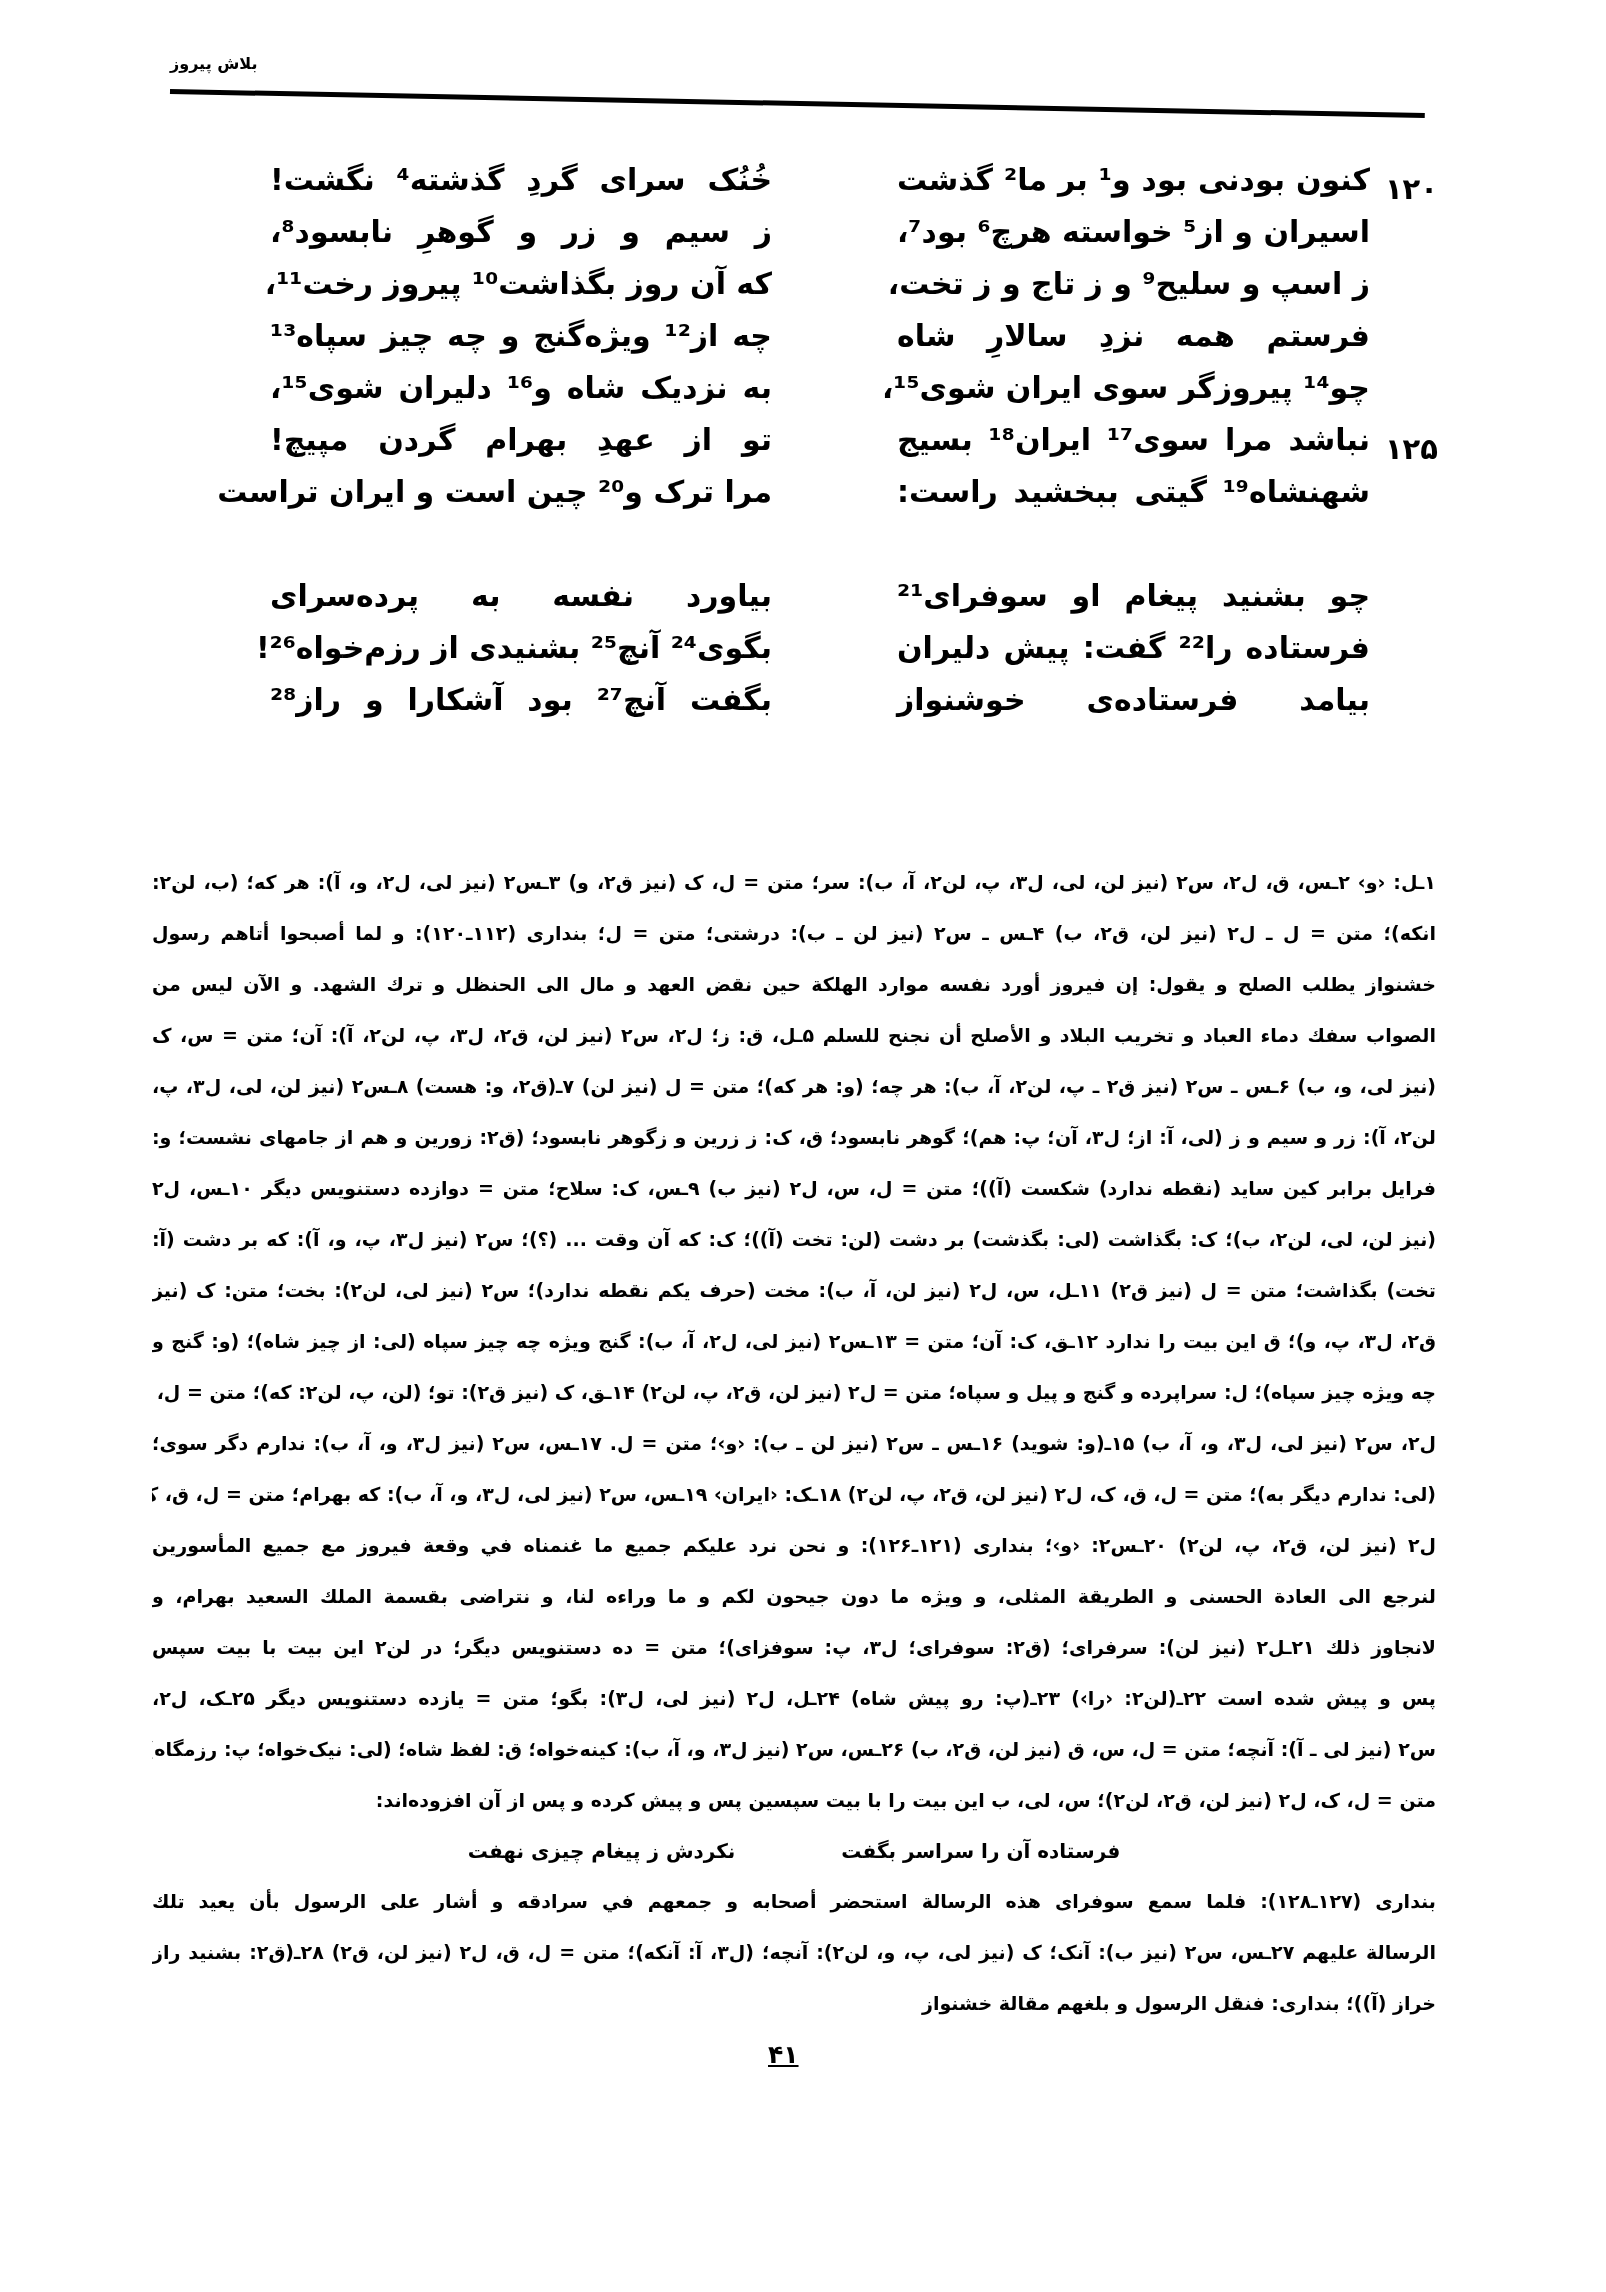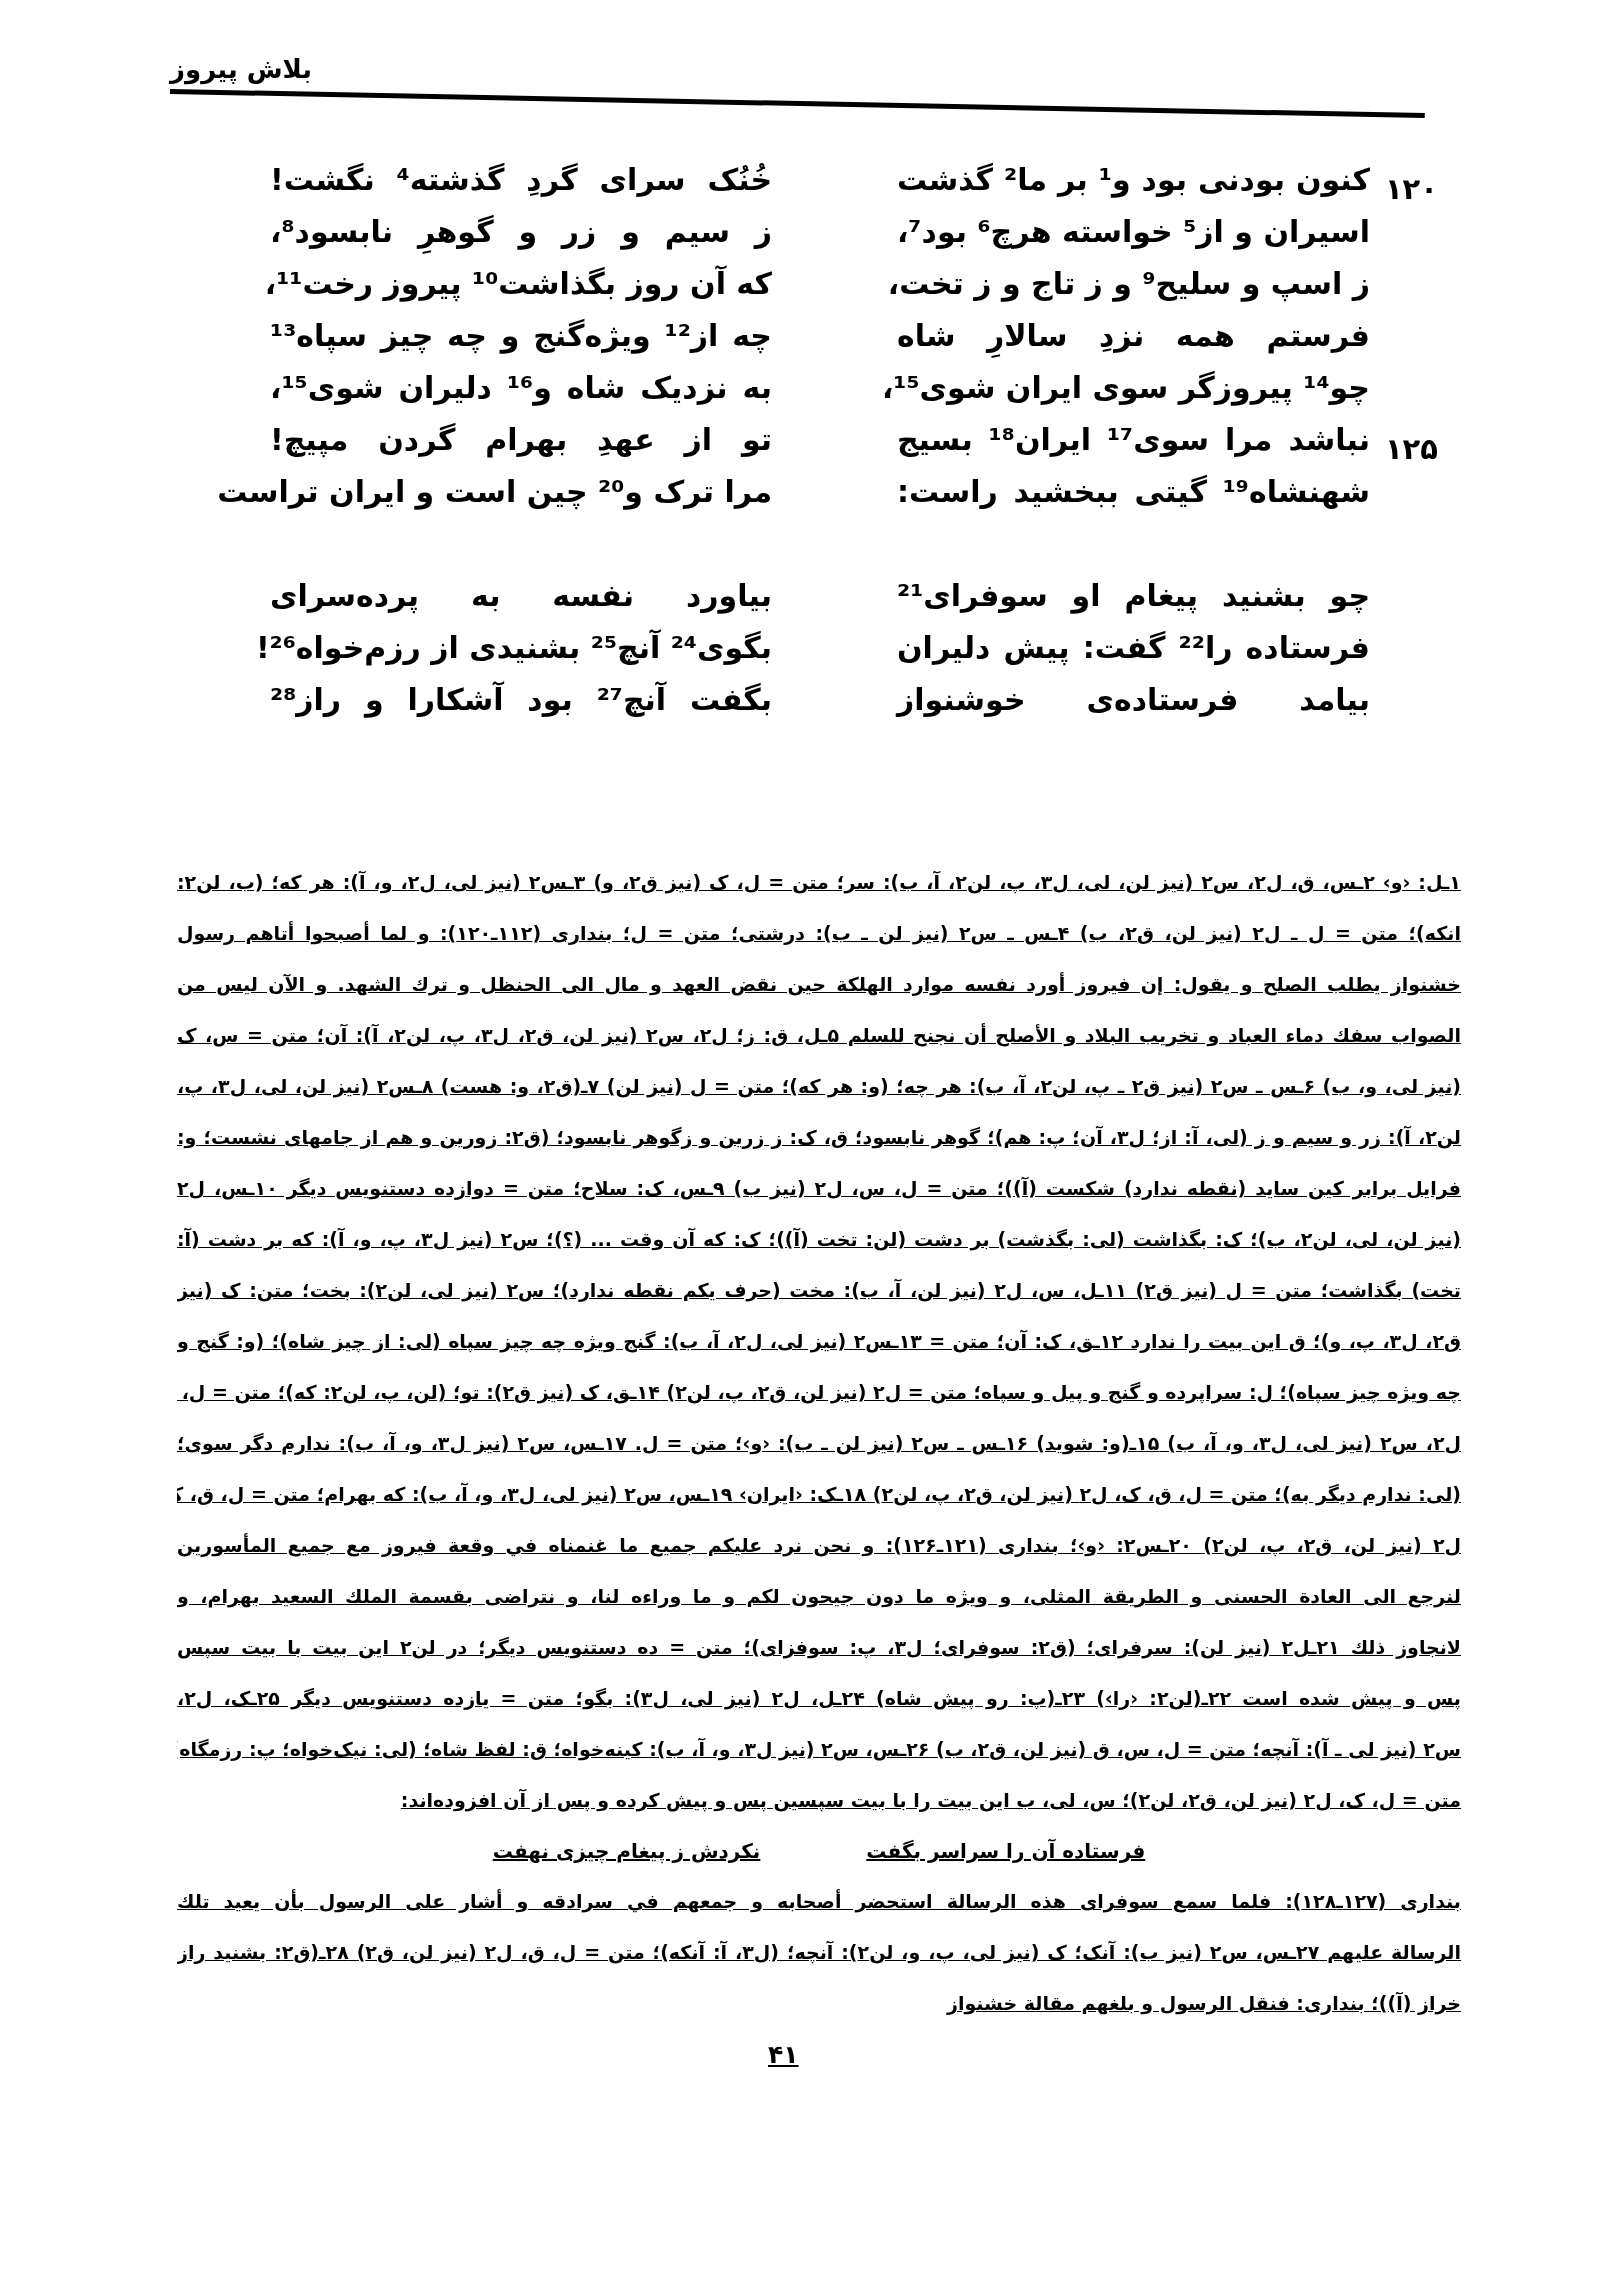--- a/index.html
+++ b/index.html
@@ -4,43 +4,43 @@
   <style>
     html, body { margin: 0; padding: 0; background: #ffffff; }
     body {
       width: 1607px; height: 2292px; position: relative; overflow: hidden;
       font-family: "DejaVu Sans", sans-serif; color: #000;
     }
     .page { position: absolute; inset: 0; }
     .running-head {
       position: absolute; left: 170px; top: 54px;
       font-family: "DejaVu Sans", sans-serif; font-weight: bold;
-      font-size: 26px; direction: rtl; letter-spacing: -1px;
+      font-size: 16px; direction: rtl; letter-spacing: -1px;
     }
     .head-rule {
       position: absolute; left: 170px; top: 89px; width: 1255px; height: 4.8px;
       background: #000; transform-origin: left center; transform: rotate(1.1deg);
     }
     .verses { position: absolute; left: 270px; top: 154px; width: 1168px; direction: rtl; }
     .stanza { display: flex; flex-direction: row; justify-content: space-between; margin-bottom: 44px; }
     .col { width: 502px; }
     .col-right { width: 541px; position: relative; }
     .line {
       font-family: "DejaVu Sans", sans-serif; font-weight: bold;
       font-size: 30px; line-height: 52px; text-align: justify; text-align-last: justify;
       white-space: nowrap; position: relative;
     }
     .col-right .line { padding-right: 68px; }
     .verse-num {
       position: absolute; right: 0; top: 9px; font-weight: bold; font-size: 29px; margin-left: 16px;
     }
     .footnotes {
-      position: absolute; left: 177px; top: 857px; width: 1284px; direction: rtl;
+      position: absolute; left: 152px; top: 857px; width: 1284px; direction: rtl;
       font-family: "DejaVu Sans", sans-serif; font-weight: bold;
-      font-size: 19px; line-height: 51px; text-align: justify; text-decoration: underline;
+      font-size: 19px; line-height: 51px; text-align: justify;
     }
     .fn-line { white-space: nowrap; overflow: hidden; text-align: justify; text-align-last: justify; }
     .fn-line.last { text-align-last: right; }
     .fn-couplet {
       display: flex; flex-direction: row; justify-content: center; gap: 106px;
       font-size: 20px; line-height: 50px;
     }
     .page-number {
       position: absolute; left: 768px; top: 2040px; font-weight: bold;
       font-size: 25px; direction: rtl; text-decoration: underline;

